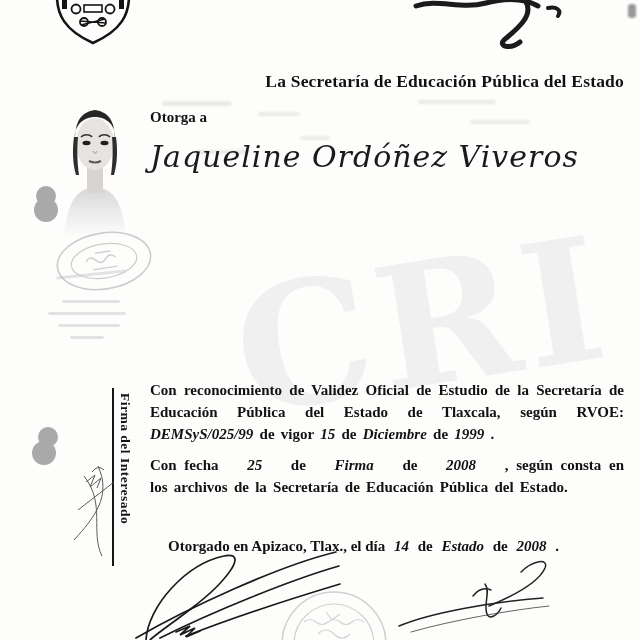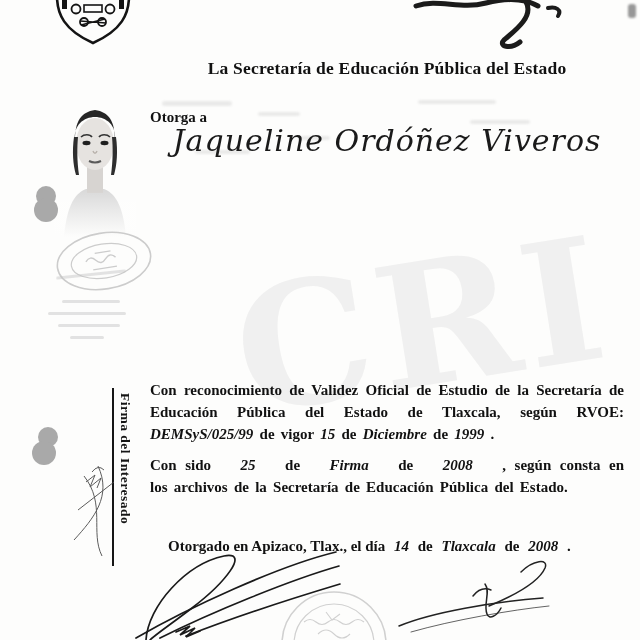--- a/index.html
+++ b/index.html
@@ -44,24 +44,24 @@
   
   .watermark{
     position:absolute;left:235px;top:225px;z-index:0;
     font-size:170px;font-weight:bold;color:#ececec;opacity:.75;
     transform:rotate(-9deg);letter-spacing:6px;font-family:"DejaVu Serif",serif;
     user-select:none;
   }
 
   
   .col{position:absolute;left:150px;width:474px;z-index:2;}
-  .issuer{top:58px;text-align:center;font-weight:bold;font-size:17.5px;letter-spacing:.2px;}
+  .issuer{top:71px;text-align:right;font-weight:bold;font-size:17.5px;letter-spacing:.2px;}
   .otorga{top:109px;font-weight:bold;font-size:15px;}
   .recipient{
-    top:123px;text-align:center;font-style:italic;font-size:30px;
+    top:139px;font-style:italic;font-size:30px;
     font-family:"DejaVu Serif",serif;letter-spacing:1px;color:#1a1a1a;
   }
   .degree-intro{top:202px;text-align:center;font-weight:bold;font-size:15px;}
   .degree{top:233px;text-align:center;font-weight:bold;font-size:18.5px;}
   .para{font-weight:bold;font-size:15px;line-height:21.8px;text-align:justify;word-spacing:2.5px;}
   .p1{top:278px;}
   .inst{top:347px;text-align:center;font-weight:bold;font-size:16px;letter-spacing:.5px;}
   .p2{top:380px;}
   .p3{top:455px;}
   .issued{top:538px;left:168px;width:456px;font-weight:bold;font-size:15px;text-align:left;}
@@ -164,22 +164,22 @@
       <path d="M10,58 L46,30"></path>
       <path d="M18,30 l9,-7 l-5,12 l11,-9 l-4,10"></path>
       <path d="M24,20 q6,-8 12,-2"></path>
     </g>
   </svg>
 
   <div class="col issuer">La Secretaría de Educación Pública del Estado</div>
   <div class="col otorga">Otorga a</div>
   <div class="col recipient">Jaqueline Ordóñez Viveros</div>
   <div class="col para p2"><span>Con reconocimiento de Validez Oficial de Estudio de la Secretaría de Educación Pública del Estado de  Tlaxcala, según RVOE: </span> <span class="seg-bi">DEMSyS/025/99</span> <span> de vigor </span> <span class="seg-bi">15</span> <span> de </span> <span class="seg-bi">Diciembre</span> <span> de </span> <span class="seg-bi">1999</span> <span>.</span> </div>
-  <div class="col para p3"><span>Con sido</span> <span class="seg-bi seg-gap">25</span> <span>de</span> <span class="seg-bi seg-gap">Firma</span> <span>de</span> <span class="seg-bi seg-gap">2008</span> <span>, según consta en los archivos de la Secretaría de Educación Pública del Estado.</span> </div>
-  <div class="col issued"><span>Otorgado en Apizaco, Tlax., el día</span> <span class="seg-bi seg-gap-sm">14</span> <span>de</span> <span class="seg-bi seg-gap-sm">Tlaxcala</span> <span>de</span> <span class="seg-bi seg-gap-sm">2008</span> <span>.</span> </div>
+  <div class="col para p3"><span>Con fecha</span> <span class="seg-bi seg-gap">25</span> <span>de</span> <span class="seg-bi seg-gap">Firma</span> <span>de</span> <span class="seg-bi seg-gap">2008</span> <span>, según consta en los archivos de la Secretaría de Educación Pública del Estado.</span> </div>
+  <div class="col issued"><span>Otorgado en Apizaco, Tlax., el día</span> <span class="seg-bi seg-gap-sm">14</span> <span>de</span> <span class="seg-bi seg-gap-sm">Estado</span> <span>de</span> <span class="seg-bi seg-gap-sm">2008</span> <span>.</span> </div>
 
   <svg class="sig-bl" width="215" height="92" viewBox="0 0 215 92">
     <g fill="none" stroke="#1a1a1a" stroke-width="1.7" stroke-linecap="round">
       <path d="M18,92 C20,58 58,16 96,8 C122,3 98,34 64,60 C46,74 28,86 22,92"></path>
       <path d="M8,90 C60,60 150,18 208,4"></path>
       <path d="M32,90 C84,64 162,32 211,18"></path>
       <path d="M58,88 C104,70 172,48 212,36"></path>
       <path d="M48,84 l14,-6 l-10,9 l15,-7 l-9,9 l14,-6"></path>
     </g>
   </svg>

